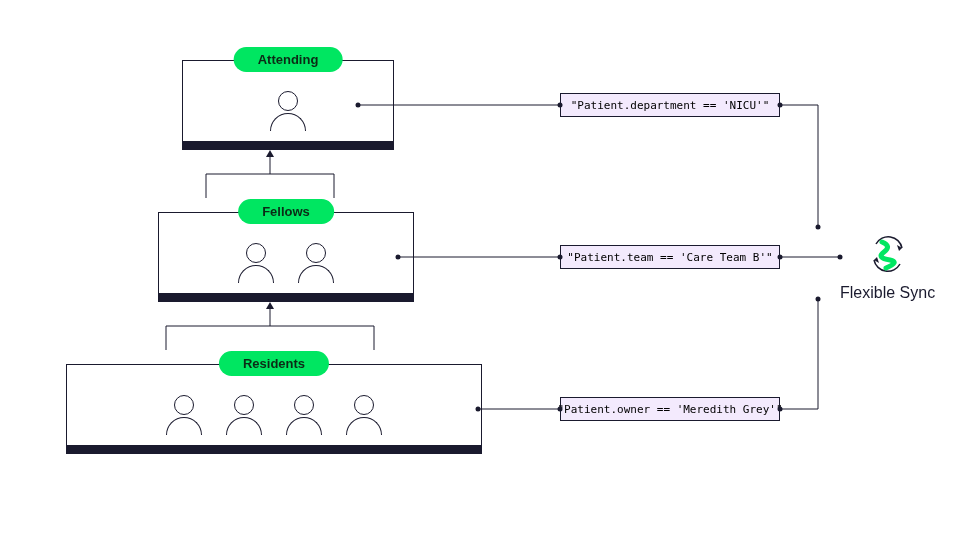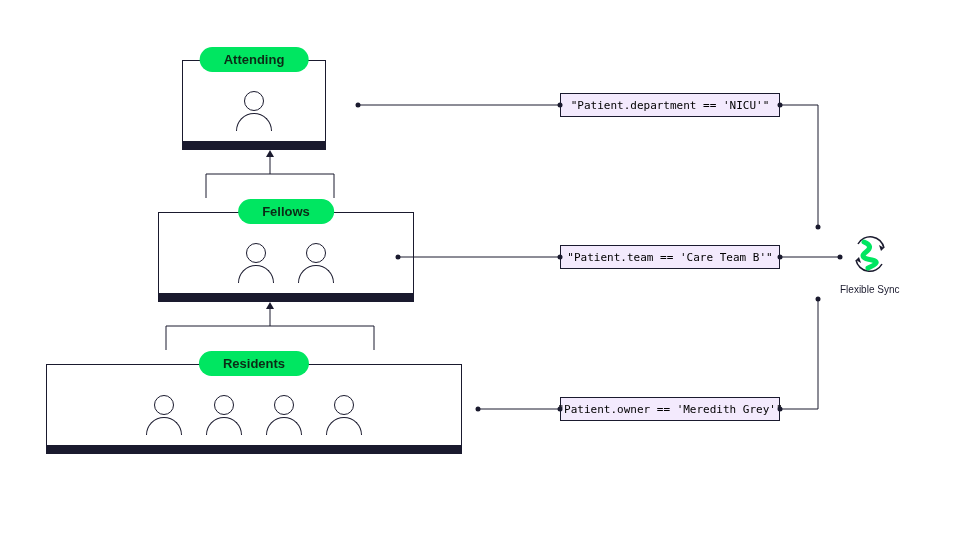--- a/index.html
+++ b/index.html
@@ -87,21 +87,21 @@
 
   
   .sync {
     position: absolute;
     display: flex;
     flex-direction: column;
     align-items: center;
     gap: 8px;
   }
   .sync-label {
-    font-size: 10px;
+    font-size: 16px;
     color: #1a1a2e;
   }
   .sync-icon {
     width: 44px; height: 44px;
     position: relative;
   }
 
   
   .wires {
     position: absolute;
@@ -110,21 +110,21 @@
   }
   .dot { fill: #1a1a2e; }
   .wire { stroke: #1a1a2e; stroke-width: 1; fill: none; }
   .arrowhead { fill: #1a1a2e; }
 </style>
 </head>
 <body>
 
 <div class="stage">
 
-  <div class="tier" id="attending-card" style="left: 182px; top: 60px; width: 144px; height: 90px;">
+  <div class="tier" id="attending-card" style="left: 182px; top: 60px; width: 212px; height: 90px;">
     <div class="tier-pill">Attending</div>
     <div class="people" id="attending-people">
         <div class="person">
           <div class="head"></div>
           <div class="body"></div>
         </div>
       </div>
     <div class="tier-footer"></div>
   </div>
 
@@ -136,21 +136,21 @@
           <div class="body"></div>
         </div>
         <div class="person">
           <div class="head"></div>
           <div class="body"></div>
         </div>
       </div>
     <div class="tier-footer"></div>
   </div>
 
-  <div class="tier" id="residents-card" style="left: 46px; top: 364px; width: 416px; height: 90px;">
+  <div class="tier" id="residents-card" style="left: 66px; top: 364px; width: 416px; height: 90px;">
     <div class="tier-pill">Residents</div>
     <div class="people" id="residents-people">
         <div class="person">
           <div class="head"></div>
           <div class="body"></div>
         </div>
         <div class="person">
           <div class="head"></div>
           <div class="body"></div>
         </div>

